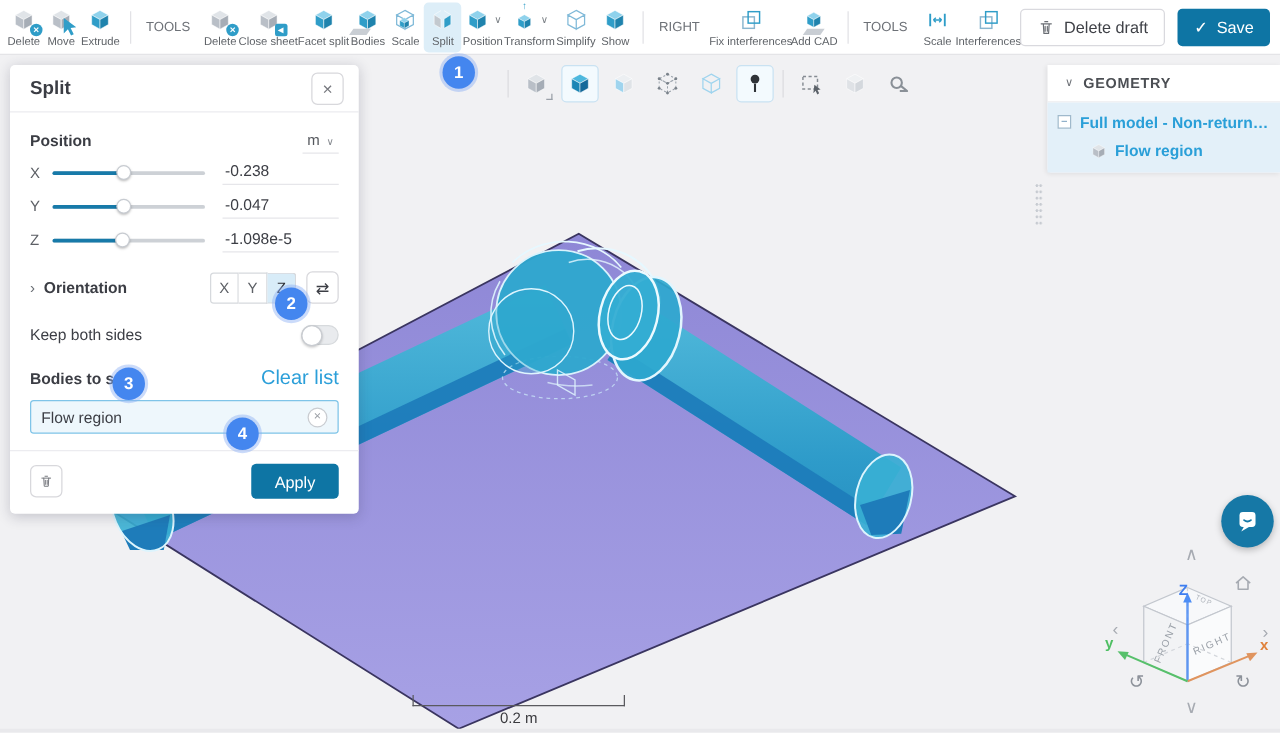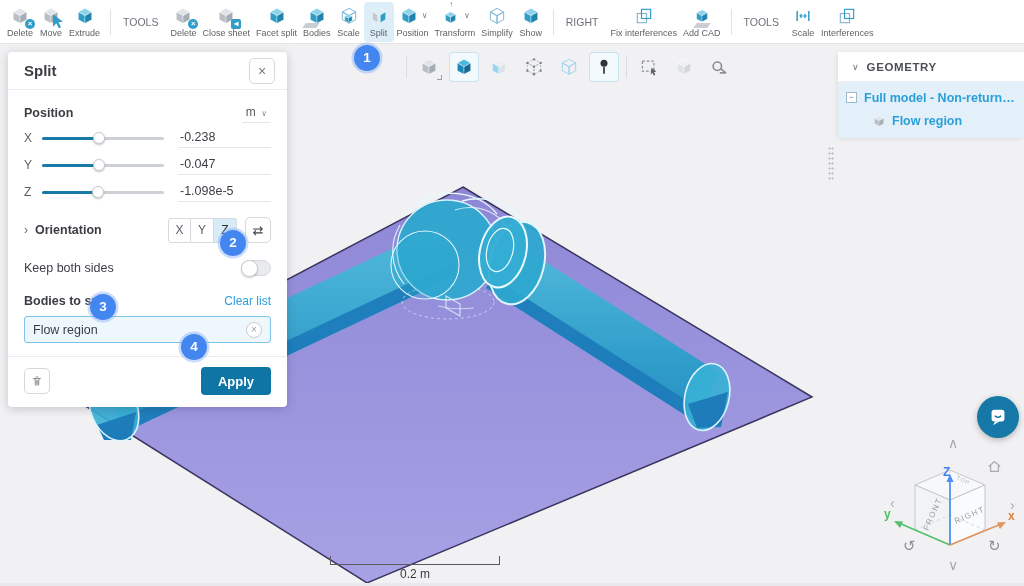--- a/index.html
+++ b/index.html
@@ -77,28 +77,28 @@
   .obtn:first-child{border-left:1px solid #d6d9dd;border-radius:3px 0 0 3px}
   .obtn:last-child{border-radius:0 3px 3px 0}
   .obtn.active{background:#d8ecf8;color:#2c2e33}
   .swapbtn{margin-left:8px;font-size:13px;color:#3c3e45}
   .keep{display:flex;align-items:center;margin-top:17px}
   .tgl{width:30px;height:16px;border-radius:9px;background:#e9ebee;border:1px solid #d7dadd;position:relative;
     margin-left:auto;cursor:pointer;flex:none}
   .tgl::after{content:"";position:absolute;left:-1px;top:-1px;width:15px;height:15px;background:#fff;
     border:1px solid #c9ccd1;border-radius:50%;box-shadow:0 1px 2px rgba(0,0,0,.2)}
   .bodies-head{display:flex;align-items:center;margin-top:18px}
-  .link{margin-left:auto;font-size:12px;color:#2b9fd9;cursor:pointer}
+  .link{margin-left:auto;font-size:16px;color:#2b9fd9;cursor:pointer}
   .chip{margin-top:8px;height:27px;border:1.5px solid #7fc4e8;background:#eef7fc;border-radius:3px;
     display:flex;align-items:center;padding:0 8px;font-size:12.5px;color:#3c3e45}
   .chip .clr{margin-left:auto;width:16px;height:16px;border:1px solid #c9ccd1;border-radius:50%;color:#9a9ea4;
     font-size:10px;line-height:14px;text-align:center;cursor:pointer;background:#fff}
   #sp-foot{margin-top:13px;border-top:1px solid #ececf0;padding:10px 16px 12px;display:flex;align-items:center}
   #sp-foot .apply{margin-left:auto;width:70px;height:28px;border:none;border-radius:4px;background:#0e75a4;
-    color:#fff;font-size:13px;font-weight:700;cursor:pointer}
+    color:#fff;font-size:13px;font-weight:400;cursor:pointer}
   #sp-foot .iconbtn svg{width:14px;height:14px}
 
   
   #geo-panel{position:absolute;left:838px;top:52px;width:186px;background:#fff;z-index:10;
     box-shadow:-1px 1px 4px rgba(0,0,0,.08);border-radius:0 0 0 3px}
   #geo-head{height:30px;display:flex;align-items:center;padding:0 12px;border-bottom:1px solid #ededf0}
   #geo-head .chev{font-size:9px;color:#6d7177;margin-right:8px}
   #geo-head .t{font-size:11.5px;font-weight:700;letter-spacing:.6px;color:#4c4f54}
   .tree{background:#e3f0f9;padding:4px 0 6px}
   .trow{display:flex;align-items:center;height:23px;padding:0 8px;cursor:pointer}
@@ -402,20 +402,32 @@
       </span>
     <span class="lbl">Scale</span>
   </div>
   <div class="tbi">
     <span class="icwrap">
       <svg>
           <use href="#i-squares"></use>
         </svg>
       </span>
     <span class="lbl">Interferences</span>
+  </div>
+  <div id="tb-right">
+    <button class="btn-outline">
+      <svg>
+          <use href="#i-trash"></use>
+        </svg>
+      <span>Delete draft</span>
+    </button>
+    <button class="btn-primary">
+      <span>✓</span>
+      <span>Save</span>
+    </button>
   </div>
 </div>
 
 <div id="viewbar">
   <div class="vsep"></div>
   <div class="vbtn">
     <svg class="c-gray">
         <use href="#i-cube"></use>
       </svg>
       <span class="corner-mark"></span>

